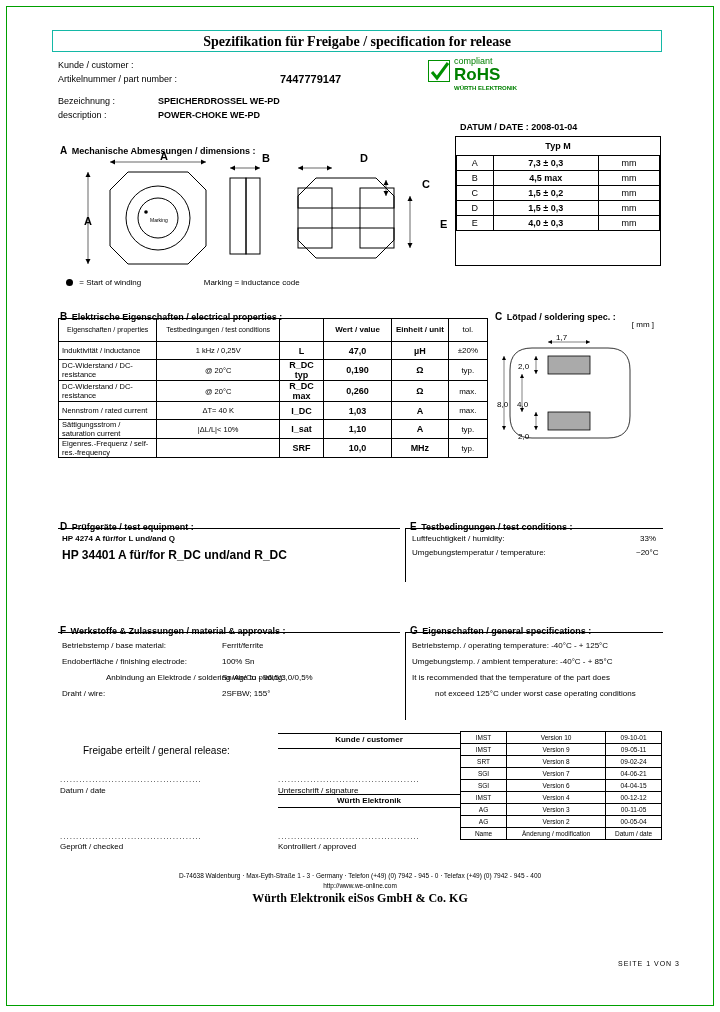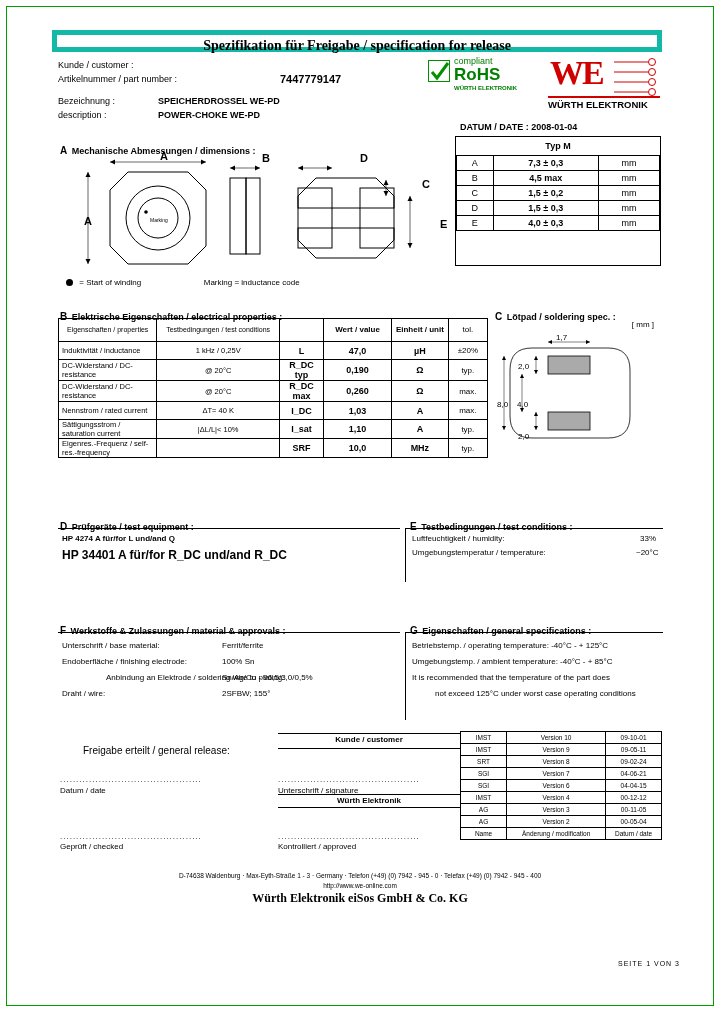--- a/index.html
+++ b/index.html
@@ -16,21 +16,21 @@
     left:0;top:0;width:720px;height:1012px;
     box-sizing:border-box;
   }
   
   .outer-border{
     position:absolute;left:6px;top:6px;width:708px;height:1000px;
     border:1px solid #00a000;box-sizing:border-box;
   }
   .title-bar{
     position:absolute;left:52px;top:30px;width:610px;height:22px;
-    border:5px solid #14b8a6;box-sizing:border-box;
+    border:1px solid #14b8a6;box-sizing:border-box;
     text-align:center;font-weight:bold;font-size:14px;
     font-family:"Liberation Serif", serif;
     line-height:21px;
   }
   .lbl{font-size:9px;}
   .val{font-size:9px;font-weight:bold;}
   .pos{position:absolute;}
 
   
   #kunde-label{left:58px;top:60px;}
@@ -212,35 +212,20 @@
     <div class="chk">
       <svg width="20" height="22" viewBox="0 0 20 22">
           <path d="M2 11 L7 17 L18 2" stroke="#009000" stroke-width="3" fill="none"></path>
         </svg>
     </div>
     <div class="compliant">compliant</div>
     <div class="rohs-big">RoHS</div>
     <div class="sub">WÜRTH ELEKTRONIK</div>
   </div>
 
-  <div class="we-logo">
-    <div class="wetext">WE</div>
-    <svg class="circuit" width="46" height="42" viewBox="0 0 46 42">
-      <line x1="0" y1="6" x2="34" y2="6" stroke="#d00000" stroke-width="1"></line>
-      <line x1="0" y1="16" x2="34" y2="16" stroke="#d00000" stroke-width="1"></line>
-      <line x1="0" y1="26" x2="34" y2="26" stroke="#d00000" stroke-width="1"></line>
-      <line x1="0" y1="36" x2="34" y2="36" stroke="#d00000" stroke-width="1"></line>
-      <circle cx="38" cy="6" r="3.5" fill="none" stroke="#d00000" stroke-width="1"></circle>
-      <circle cx="38" cy="16" r="3.5" fill="none" stroke="#d00000" stroke-width="1"></circle>
-      <circle cx="38" cy="26" r="3.5" fill="none" stroke="#d00000" stroke-width="1"></circle>
-      <circle cx="38" cy="36" r="3.5" fill="none" stroke="#d00000" stroke-width="1"></circle>
-    </svg>
-    <div class="redline"></div>
-    <div class="brand">WÜRTH ELEKTRONIK</div>
-  </div>
 
   <div class="pos" id="secA">
     <span class="sec-letter">A</span>
     <span class="sec-title">Mechanische Abmessungen / dimensions :</span>
   </div>
 
   <div class="dim-box">
     <table>
       <tbody>
           <tr>
@@ -462,21 +447,21 @@
   <div class="pos" id="e1v">33%</div>
   <div class="pos" id="e2">Umgebungstemperatur / temperature:</div>
   <div class="pos" id="e2v">~20°C</div>
 
   <div class="pos" id="secF">
     <span class="sec-letter">F</span>
     <span class="sec-title">Werkstoffe &amp; Zulassungen / material &amp; approvals :</span>
   </div>
   <div class="fline"></div>
   <div class="fgvline"></div>
-  <div class="frow" style="left:62px;top:641px;">Unterschrift / base material:</div>
+  <div class="frow" style="left:62px;top:641px;">Betriebstemp / base material:</div>
   <div class="fv" style="top:641px;">Ferrit/ferrite</div>
   <div class="frow" style="left:62px;top:657px;">Endoberfläche / finishing electrode:</div>
   <div class="fv" style="top:657px;">100% Sn</div>
   <div class="frow" style="left:62px;top:673px;margin-left:44px;">Anbindung an Elektrode / soldering wire to plating:</div>
   <div class="fv" style="top:673px;">Sn/Ag/Cu - 96,5/3,0/0,5%</div>
   <div class="frow" style="left:62px;top:689px;">Draht / wire:</div>
   <div class="fv" style="top:689px;">2SFBW; 155°</div>
 
   <div class="pos" id="secG">
     <span class="sec-letter">G</span>

